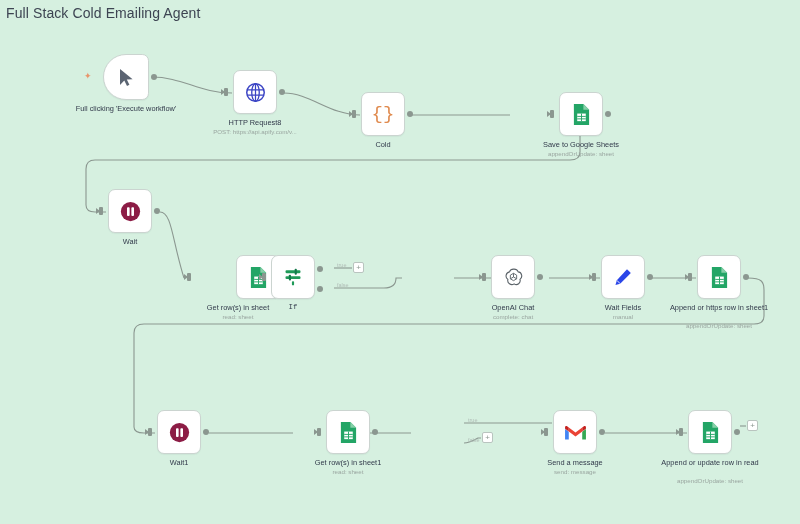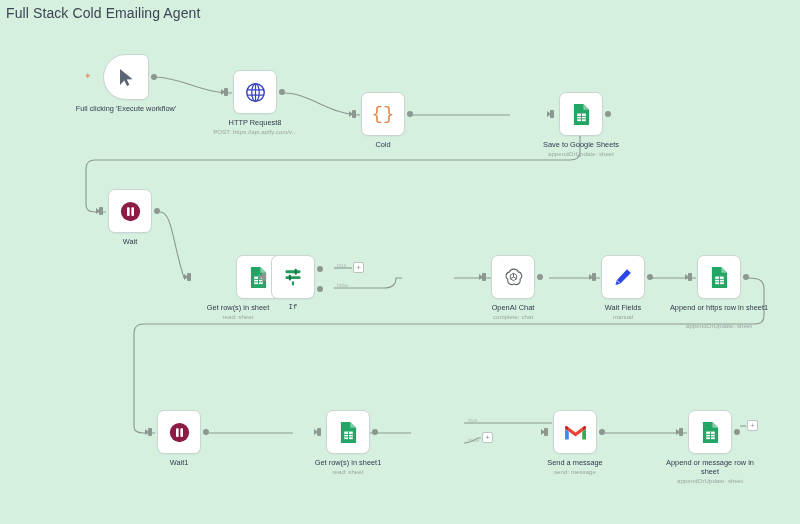--- a/index.html
+++ b/index.html
@@ -300,21 +300,21 @@
     <div class="box">
       <svg class="icon" width="19" height="23" viewBox="0 0 20 24">
         <path d="M2 1 h10 l6 6 v16 h-16 z" fill="#23a566"></path>
         <path d="M12 1 l6 6 h-6 z" fill="#86d0a8"></path>
         <rect x="5.5" y="11" width="9" height="8" fill="#fff"></rect>
         <path d="M5.5 14 h9 M5.5 16.6 h9 M10 11 v8" stroke="#23a566" stroke-width="1"></path>
       </svg>
     </div>
     <div class="port in"></div>
     <div class="port out"></div>
-    <div class="label">Append or message row in sheet</div>
+    <div class="label">Append or update row in read</div>
     <div class="sub" style="top:67px;">appendOrUpdate: sheet</div>
   </div>
 
   <div class="branch-lbl" style="left:337px;top:262px;">true</div>
   <div class="branch-lbl" style="left:337px;top:282px;">false</div>
   <div class="branch-lbl" style="left:468px;top:417px;">true</div>
   <div class="branch-lbl" style="left:468px;top:437px;">false</div>
 
   <div class="plus" style="left:353px;top:262px;">+</div>
   <div class="plus" style="left:482px;top:432px;">+</div>

